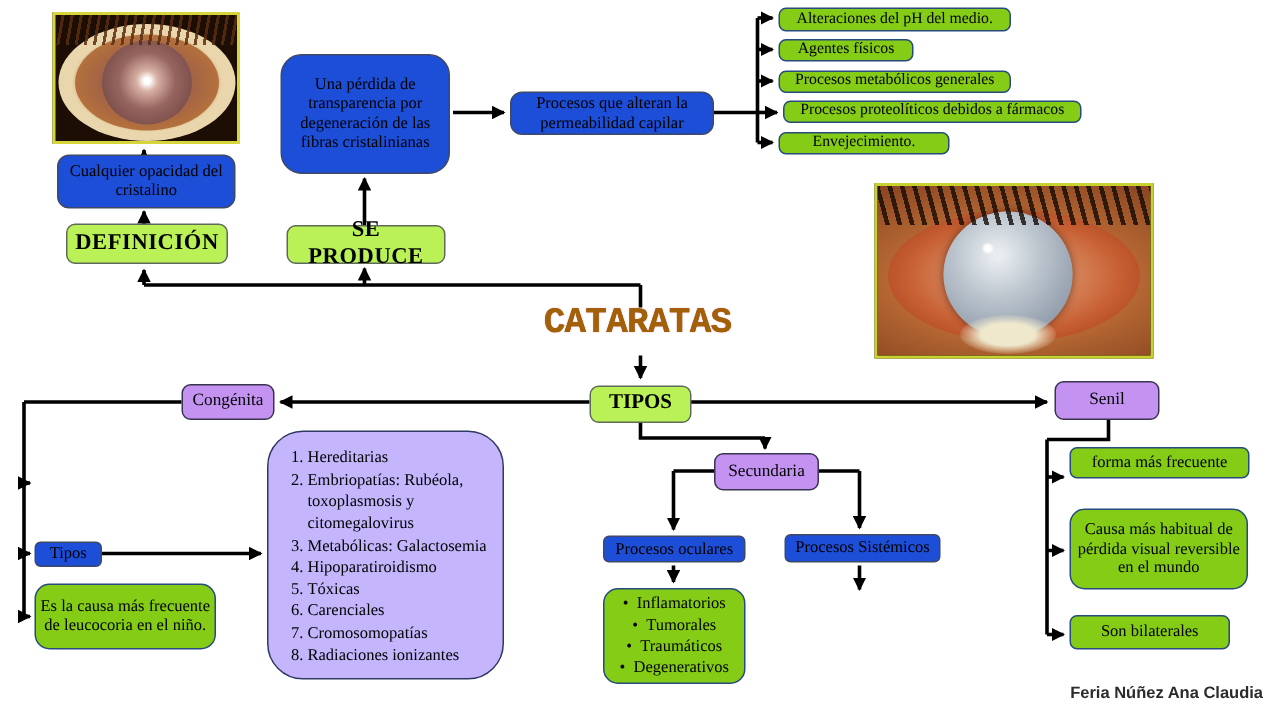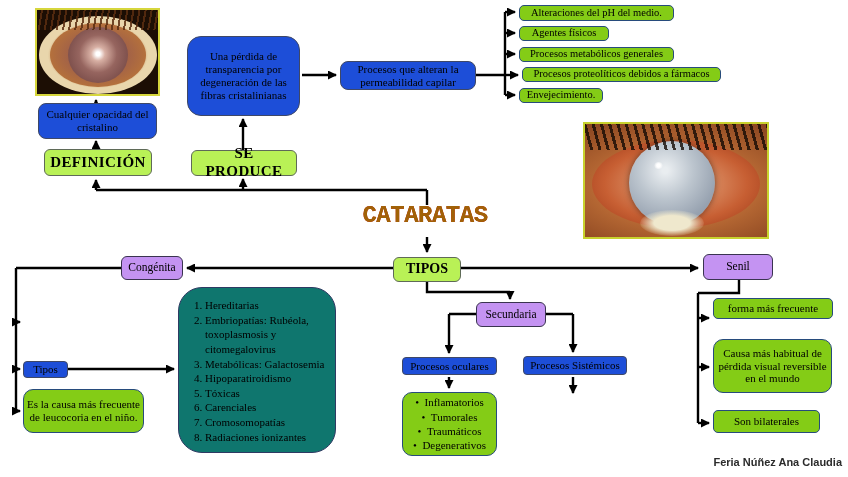--- a/index.html
+++ b/index.html
@@ -6,21 +6,21 @@
   #canvas{position:relative;width:848px;height:477px;background:#fff;overflow:hidden;
           font-family:"Liberation Serif", serif;color:#000;}
   #wires{position:absolute;left:0;top:0;z-index:1;}
   .node{position:absolute;z-index:2;display:flex;align-items:center;justify-content:center;
         text-align:center;border:1.6px solid #3f4866;box-sizing:border-box;line-height:1.18;
         font-size:11px;padding:1px 3px;}
   .pink{background:#1d4ed8;}
   .green{background:#b9f156;border-color:#5f6a58;}
   .blue{background:#84cc16;border-color:#274b7c;}
   .purple{background:#c493f2;border-color:#3a3450;}
-  .yellow{background:#0f766e;border-color:#2f3a63;}
+  .yellow{background:#c4b5fd;border-color:#2f3a63;}
   .label-green{font-size:15px;font-weight:600;letter-spacing:.4px;}
   .cause{font-size:10.5px;border-radius:5px;justify-content:center;}
   .r4{border-radius:4px;} .r5{border-radius:5px;} .r6{border-radius:6px;}
   .r8{border-radius:8px;} .r10{border-radius:10px;} .r14{border-radius:14px;} .r24{border-radius:24px;}
   #main-title{position:absolute;left:350px;top:202px;width:150px;z-index:2;text-align:center;
       font-family:Liberation Mono, monospace;font-size:24px;font-weight:900;letter-spacing:-.5px;
       color:#a16207;text-shadow:0 0 .6px #b00;}
   #credit{position:absolute;right:6px;top:456px;z-index:2;font-family:"Liberation Sans", sans-serif;
       font-size:11px;font-weight:600;color:#2b2b2b;}
   
@@ -124,21 +124,21 @@
   <div class="node green r6 label-green" style="left:44px;top:149px;width:108px;height:27px;">DEFINICIÓN</div>
 
   <div class="node pink r14" style="left:187px;top:36px;width:113px;height:80px;">Una pérdida de transparencia por degeneración de las fibras cristalinianas</div>
   <div class="node green r6 label-green" style="left:191px;top:150px;width:106px;height:26px;">SE PRODUCE</div>
   <div class="node pink r8" style="left:340px;top:61px;width:136px;height:29px;">Procesos que alteran la permeabilidad capilar</div>
 
   <div class="node blue cause" style="left:519px;top:5px;width:155px;height:16px;">Alteraciones del pH del medio.</div>
   <div class="node blue cause" style="left:519px;top:26px;width:90px;height:15px;">Agentes físicos</div>
   <div class="node blue cause" style="left:519px;top:47px;width:155px;height:15px;">Procesos metabólicos generales</div>
   <div class="node blue cause" style="left:522px;top:67px;width:199px;height:15px;">Procesos proteolíticos debidos a fármacos</div>
-  <div class="node blue cause" style="left:519px;top:88px;width:84px;height:15px;">Envejecimiento.</div>
+  <div class="node blue cause" style="left:519px;top:88px;width:114px;height:15px;">Envejecimiento.</div>
 
   <div id="main-title">CATARATAS</div>
   <div class="node green r6" style="left:393px;top:257px;width:68px;height:25px;font-size:14px;font-weight:600;">TIPOS</div>
 
   <div class="node purple r6" style="left:121px;top:256px;width:62px;height:24px;font-size:11.5px;">Congénita</div>
   <div class="node pink r4" style="left:23px;top:361px;width:45px;height:17px;">Tipos</div>
   <div class="node blue r10" style="left:23px;top:389px;width:121px;height:44px;">Es la causa más frecuente de leucocoria en el niño.</div>
   <div class="node yellow r24" style="left:178px;top:287px;width:158px;height:166px;align-items:flex-start;padding:10px 4px 4px 4px;">
     <ol class="numlist">
         <li>Hereditarias</li>

